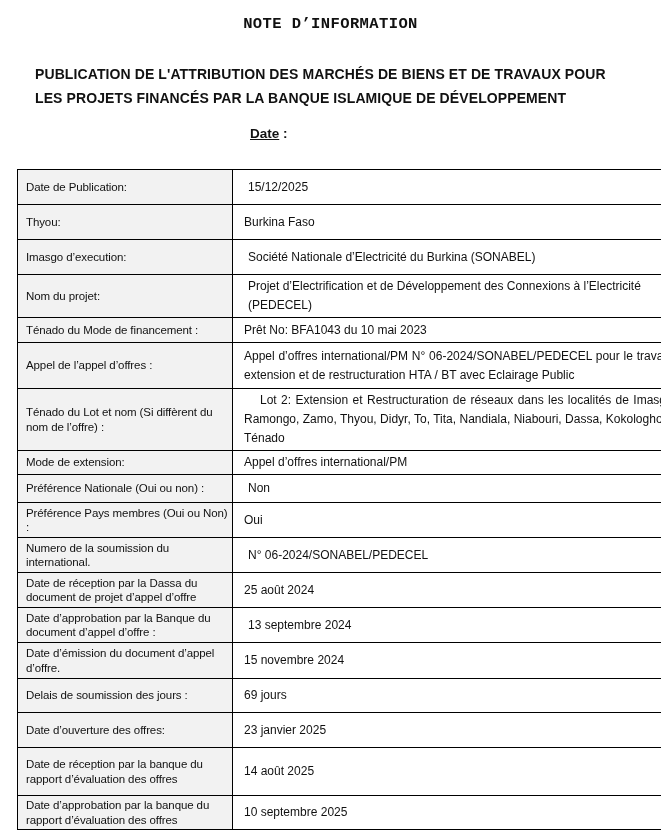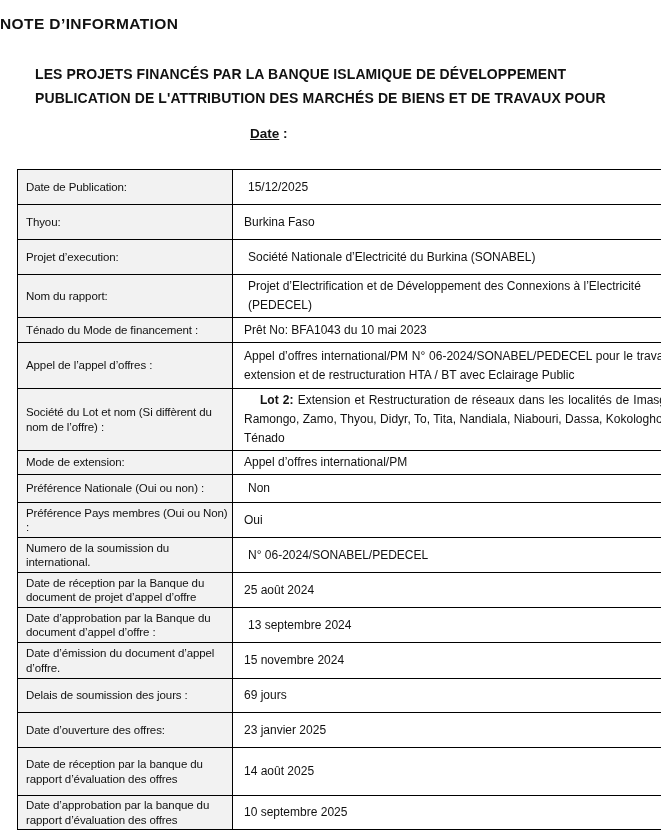--- a/index.html
+++ b/index.html
@@ -6,22 +6,22 @@
     --page_bg:#ffffff; --text:#111111; --border:#000000; --label_cell_bg:#f2f2f2;
   }
   html,body{margin:0;padding:0;}
   body{
     width:661px;height:830px;background:var(--page_bg);
     font-family:"Liberation Sans",sans-serif;color:var(--text);
     overflow:hidden;
   }
   .doc{width:661px;height:830px;position:relative;}
   .doc-title{
-    margin:14px 0 0 0;text-align:left;font-size:15.5px;font-weight:bold;
-    letter-spacing:0.4px;line-height:20px;
+    margin:14px 0 0 0;text-align:center;font-size:15.5px;font-weight:bold;
+    letter-spacing:0.4px;line-height:20px;font-family:Liberation Mono, monospace;
   }
   .doc-heading{
     margin:28px 28px 0 35px;font-size:14px;font-weight:bold;
     line-height:24px;letter-spacing:0.1px;
   }
   .doc-heading span{display:block;}
   .date-line{
     margin:16px 0 0 250px;font-size:13.5px;font-weight:bold;line-height:16px;
   }
   .date-word{text-decoration:underline;}
@@ -39,84 +39,84 @@
     font-size:11.5px;line-height:14.5px;letter-spacing:-0.1px;
     padding:2px 3px 2px 8px;
   }
   td.val{
     width:428px;background:#fff;
     font-size:12px;line-height:19px;
     padding:2px 8px 2px 11px;
   }
   td.val.justify{text-align:justify;}
   td.val.indent{padding-left:15px;}
-  b.lot{font-weight:bold;padding-left:16px;}
+  b.lot{font-weight:normal;padding-left:16px;}
 </style>
 </head>
 <body>
 
 <div class="doc">
 
   <h1 class="doc-title">NOTE D’INFORMATION</h1>
 
   <div class="doc-heading">
+    <span>PUBLICATION DE L'ATTRIBUTION DES MARCHÉS DE BIENS ET DE TRAVAUX POUR</span>
     <span>LES PROJETS FINANCÉS PAR LA BANQUE ISLAMIQUE DE DÉVELOPPEMENT</span>
-    <span>PUBLICATION DE L'ATTRIBUTION DES MARCHÉS DE BIENS ET DE TRAVAUX POUR</span>
   </div>
 
   <div class="date-line"><span class="date-word">Date</span><span> :</span></div>
 
   <table class="info">
     <tbody>
         <tr style="height:35px">
       <td class="lbl">Date de Publication:</td>
       <td class="val indent">15/12/2025</td>
     </tr>
     <tr style="height:35px">
       <td class="lbl">Thyou:</td>
       <td class="val">Burkina Faso</td>
     </tr>
     <tr style="height:35px">
-      <td class="lbl">Projet d’execution:</td>
+      <td class="lbl">Imasgo d’execution:</td>
       <td class="val indent">Société Nationale d’Electricité du Burkina (SONABEL)</td>
     </tr>
     <tr style="height:41px">
-      <td class="lbl">Nom du rapport:</td>
+      <td class="lbl">Nom du projet:</td>
       <td class="val indent">Projet d’Electrification et de Développement des Connexions à l’Electricité (PEDECEL)</td>
     </tr>
     <tr style="height:25px">
       <td class="lbl">Ténado du Mode de financement :</td>
       <td class="val">Prêt No: BFA1043 du 10 mai 2023</td>
     </tr>
     <tr style="height:46px">
       <td class="lbl">Appel de l’appel d’offres :</td>
       <td class="val justify">Appel d’offres international/PM N° 06-2024/SONABEL/PEDECEL pour le travaux extension et de restructuration HTA / BT avec Eclairage Public</td>
     </tr>
     <tr style="height:59px">
-      <td class="lbl">Société du Lot et nom (Si diffèrent du nom de l’offre) :</td>
+      <td class="lbl">Ténado du Lot et nom (Si diffèrent du nom de l’offre) :</td>
       <td class="val justify"><b class="lot">Lot 2:</b><span> Extension et Restructuration de réseaux dans les localités de Imasgo, Ramongo, Zamo, Thyou, Didyr, To, Tita, Nandiala, Niabouri, Dassa, Kokologho et Ténado</span></td>
     </tr>
     <tr style="height:22px">
       <td class="lbl">Mode de extension:</td>
       <td class="val">Appel d’offres international/PM</td>
     </tr>
     <tr style="height:28px">
       <td class="lbl">Préférence Nationale (Oui ou non) :</td>
       <td class="val indent">Non</td>
     </tr>
     <tr style="height:35px">
       <td class="lbl">Préférence Pays membres (Oui ou Non) :</td>
       <td class="val">Oui</td>
     </tr>
     <tr style="height:35px">
       <td class="lbl">Numero de la soumission du international.</td>
       <td class="val indent">N° 06-2024/SONABEL/PEDECEL</td>
     </tr>
     <tr style="height:35px">
-      <td class="lbl">Date de réception par la Banque du document de projet d’appel d’offre</td>
+      <td class="lbl">Date de réception par la Dassa du document de projet d’appel d’offre</td>
       <td class="val">25 août 2024</td>
     </tr>
     <tr style="height:35px">
       <td class="lbl">Date d’approbation par la Banque du document d’appel d’offre :</td>
       <td class="val indent">13 septembre 2024</td>
     </tr>
     <tr style="height:36px">
       <td class="lbl">Date d’émission du document d’appel d’offre.</td>
       <td class="val">15 novembre 2024</td>
     </tr>

